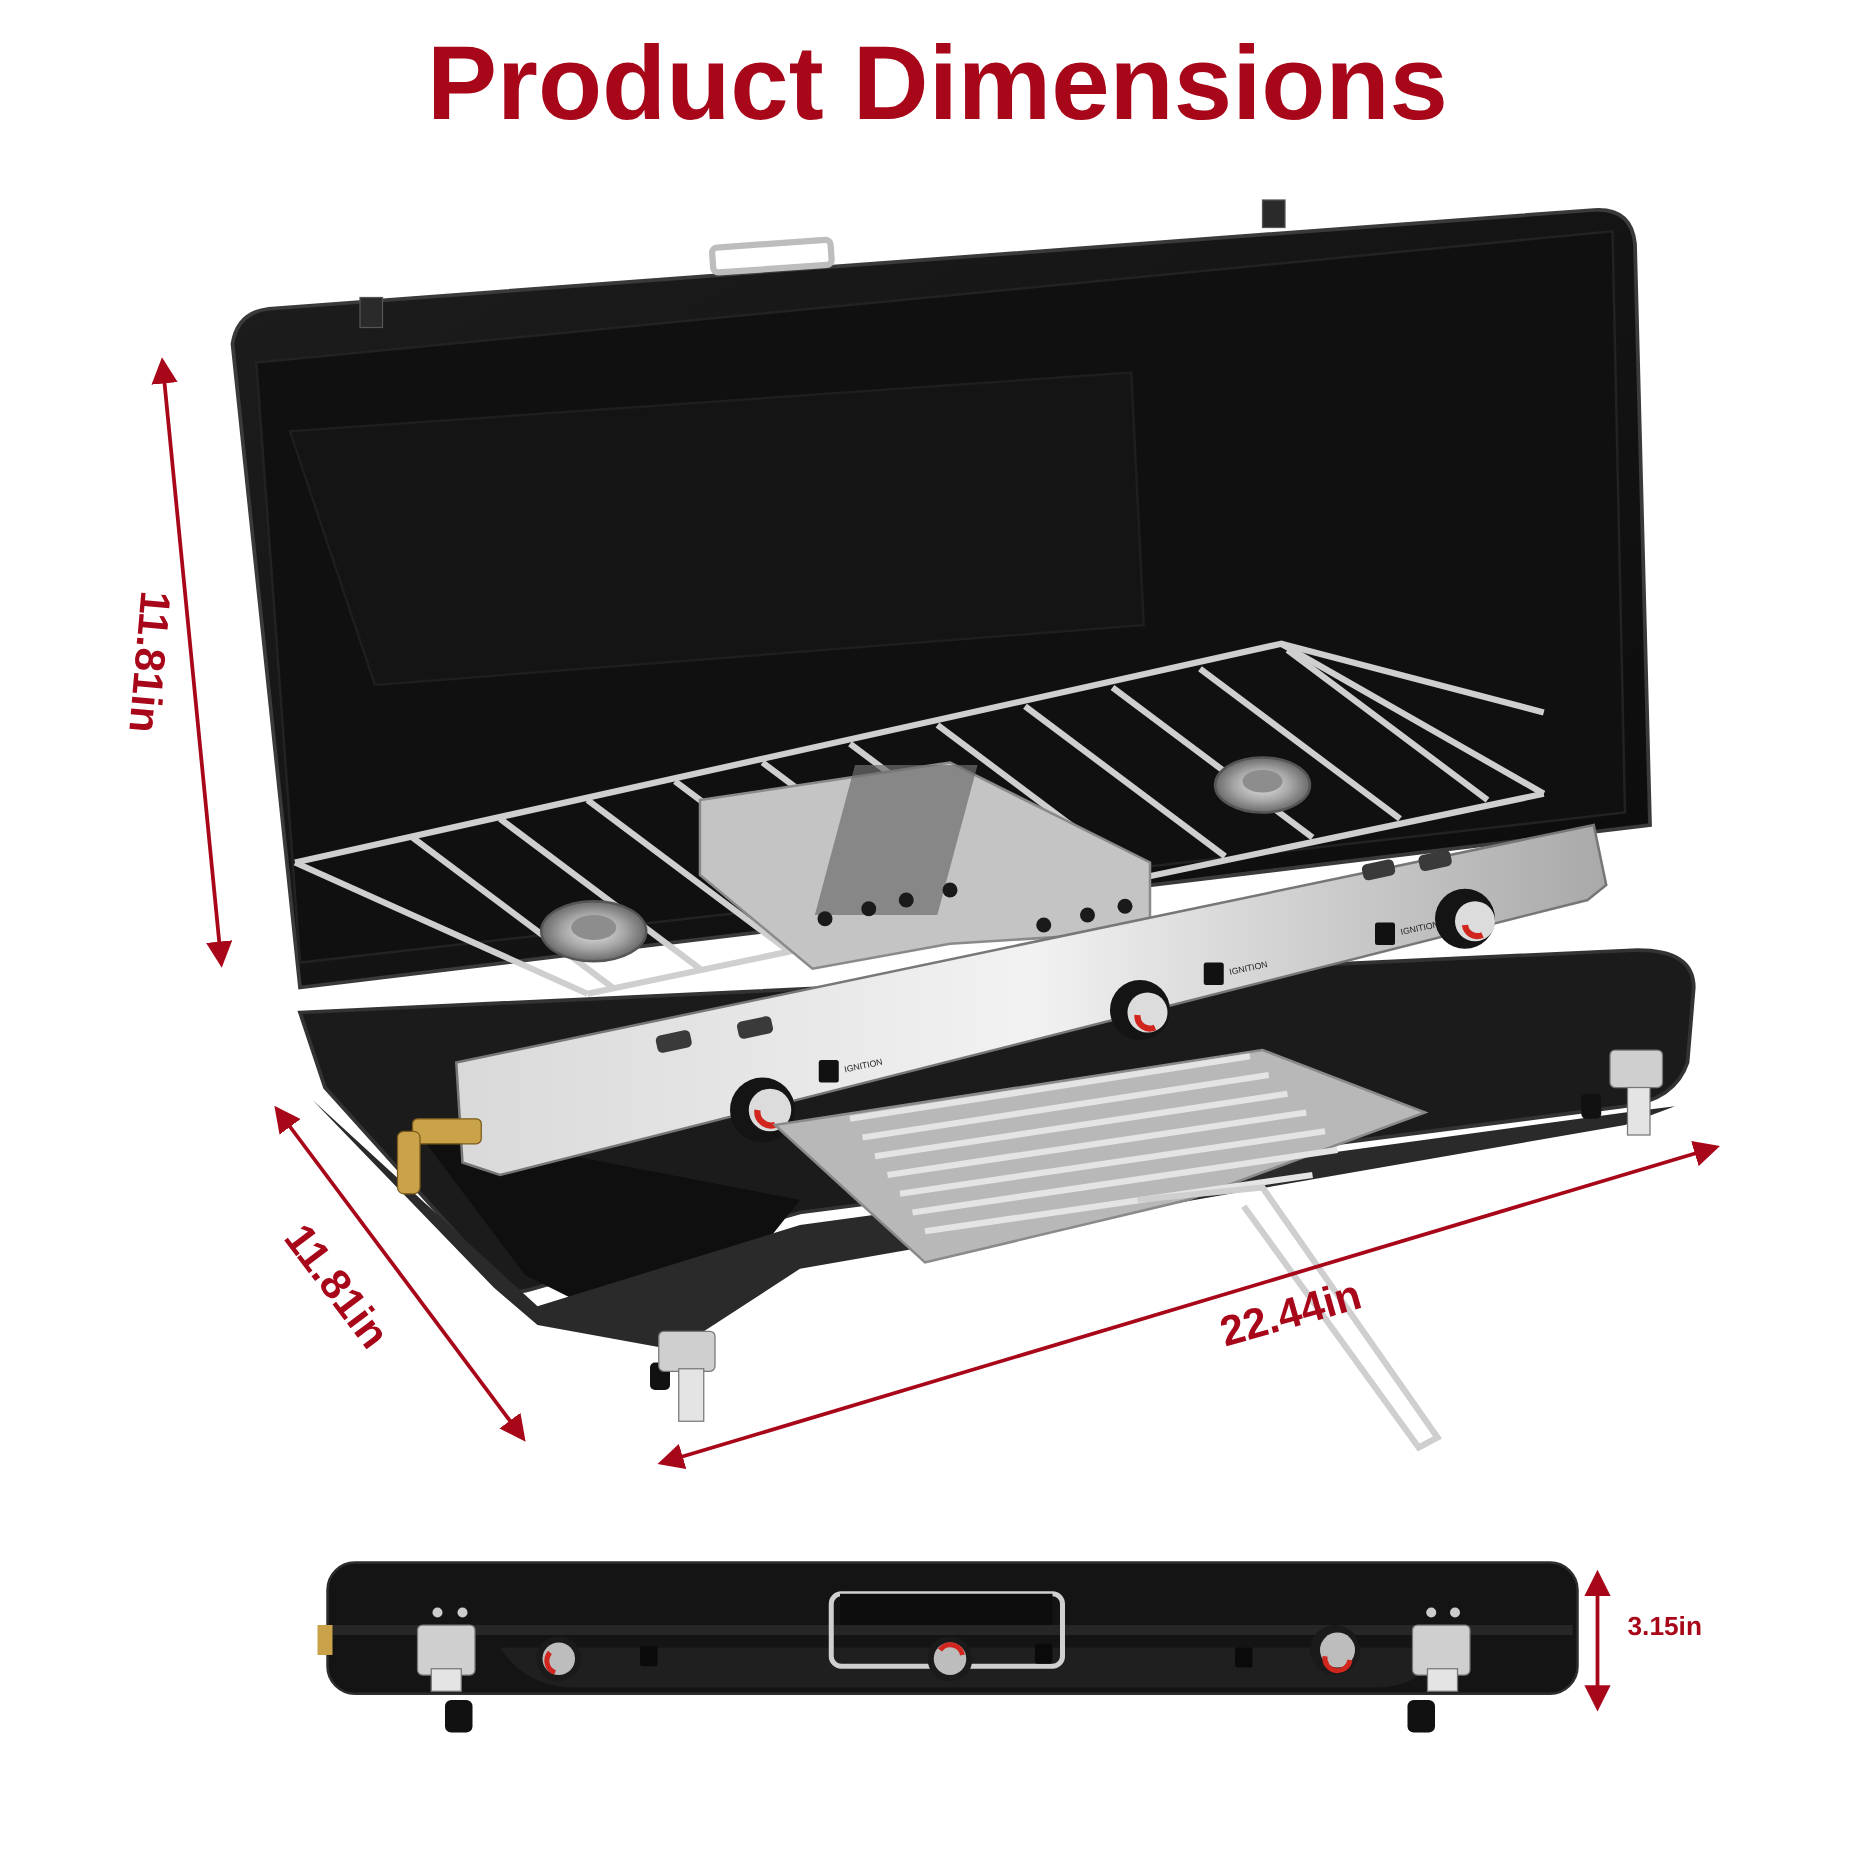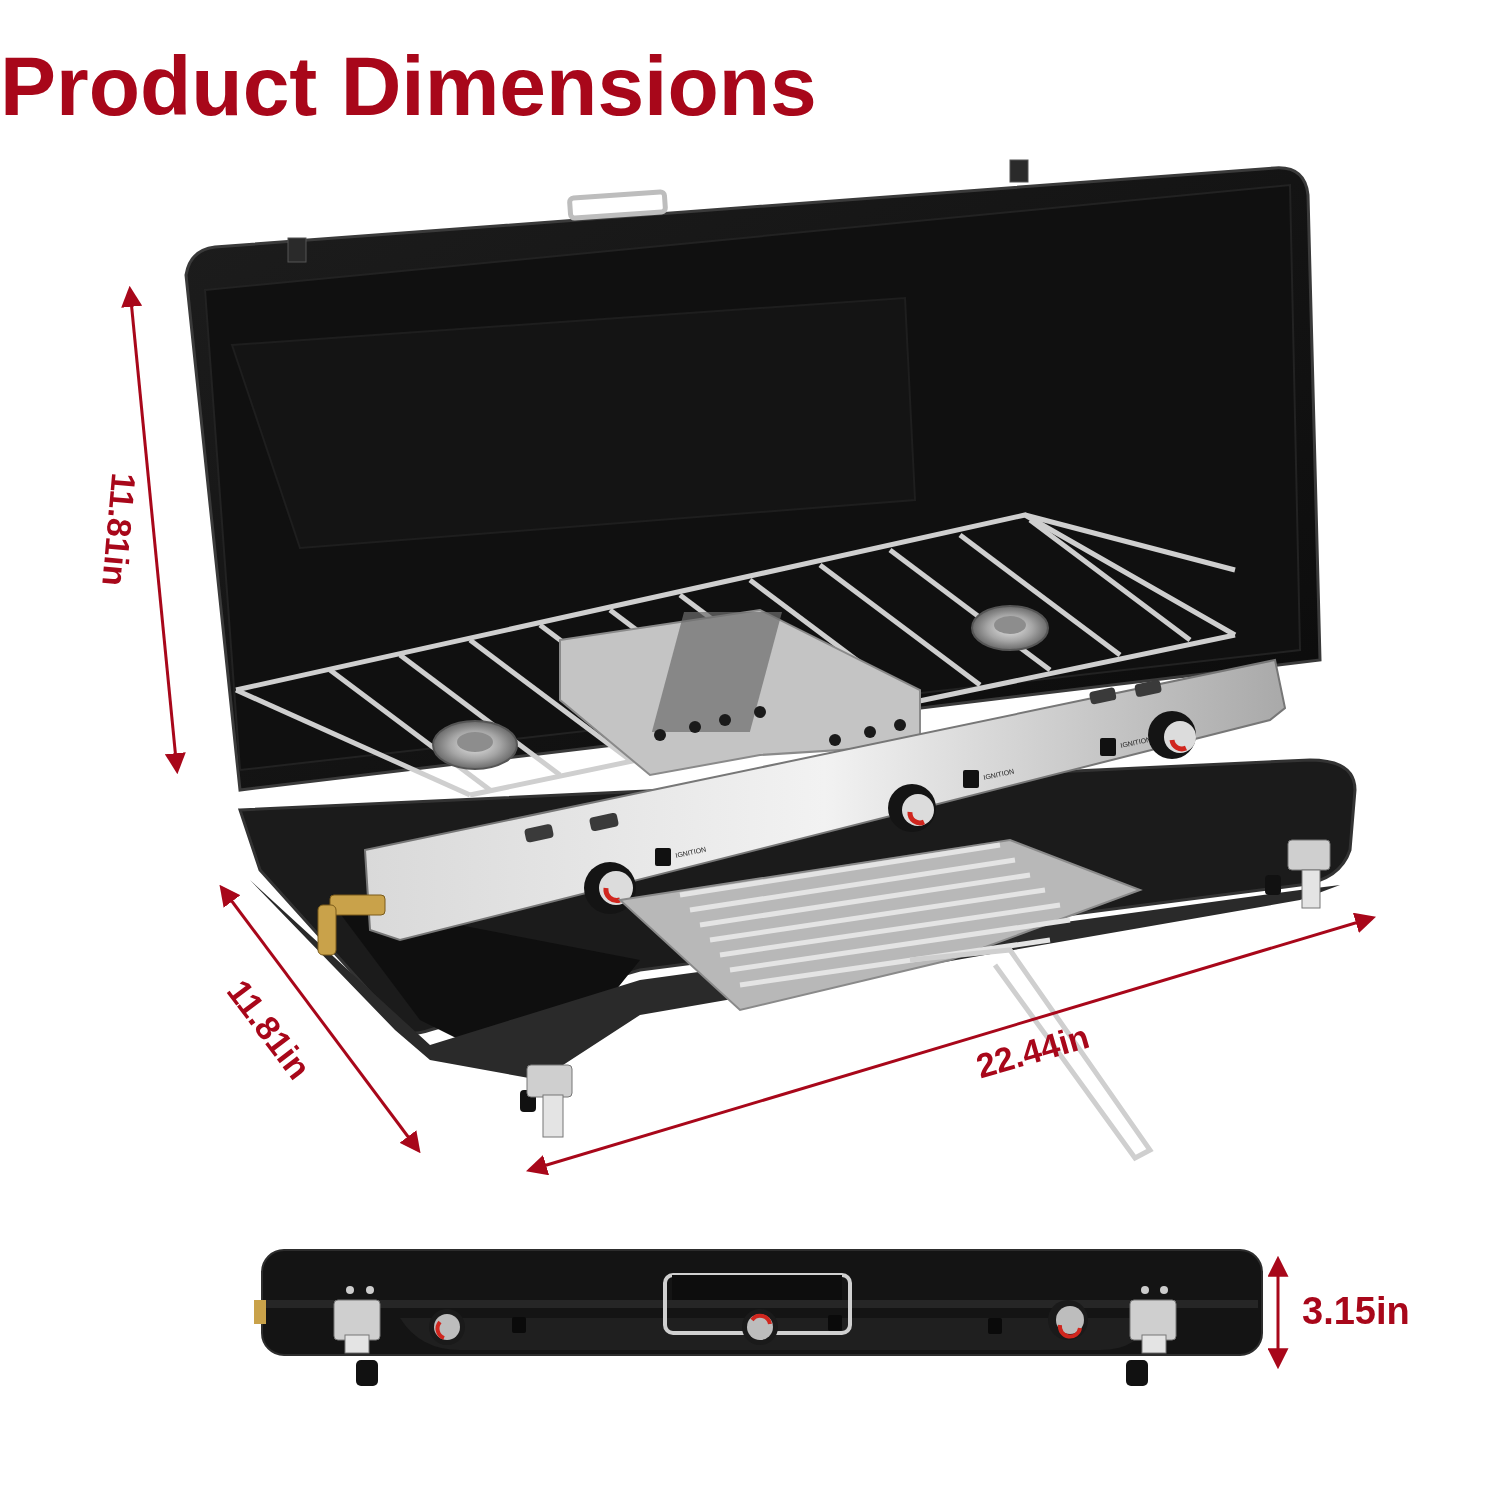--- a/index.html
+++ b/index.html
@@ -1,20 +1,20 @@
 <!DOCTYPE html>
 <html><head>
 <meta charset="utf-8">
 <style>
   html, body { margin: 0; padding: 0; background: #ffffff; }
   body { width: 1500px; height: 1500px; position: relative; overflow: hidden; font-family: "Liberation Sans", sans-serif; }
   .title {
-    position: absolute; left: 0; top: 18px; width: 1500px; text-align: left;
+    position: absolute; left: 0; top: 18px; width: 1500px; text-align: center;
     font-family: "Liberation Sans", sans-serif; font-weight: 700; font-size: 84px;
-    color: #a8071a; letter-spacing: 0px; margin-top: 20px;
+    color: #a8071a; letter-spacing: 0px;
   }
   .dim-label {
     position: absolute; font-family: "Liberation Sans", sans-serif; font-weight: 700;
     color: #a8071a; font-size: 34px; white-space: nowrap; transform-origin: center center;
   }
   svg.scene { position: absolute; left: 0; top: 0; }
 </style>
 </head>
 <body>
 
@@ -224,13 +224,13 @@
     <rect x="828" y="1315" width="14" height="16" rx="2"></rect>
     <rect x="988" y="1318" width="14" height="16" rx="2"></rect>
   </g>
 
   <line x1="1278" y1="1260" x2="1278" y2="1365" stroke="#a8071a" stroke-width="3" marker-start="url(#arrowHead)" marker-end="url(#arrowHead)"></line>
 </svg>
 
 <div class="dim-label" style="left:62px; top:510px; transform: rotate(95deg);">11.81in</div>
 <div class="dim-label" style="left:212px; top:1010px; transform: rotate(53deg);">11.81in</div>
 <div class="dim-label" style="left:975px; top:1032px; transform: rotate(-16deg);">22.44in</div>
-<div class="dim-label" style="left:1302px; top:1290px; font-size:38px;">3.15in</div>
+<div class="dim-label" style="left:1302px; top:1290px; font-size:21px;">3.15in</div>
 
 </body></html>

